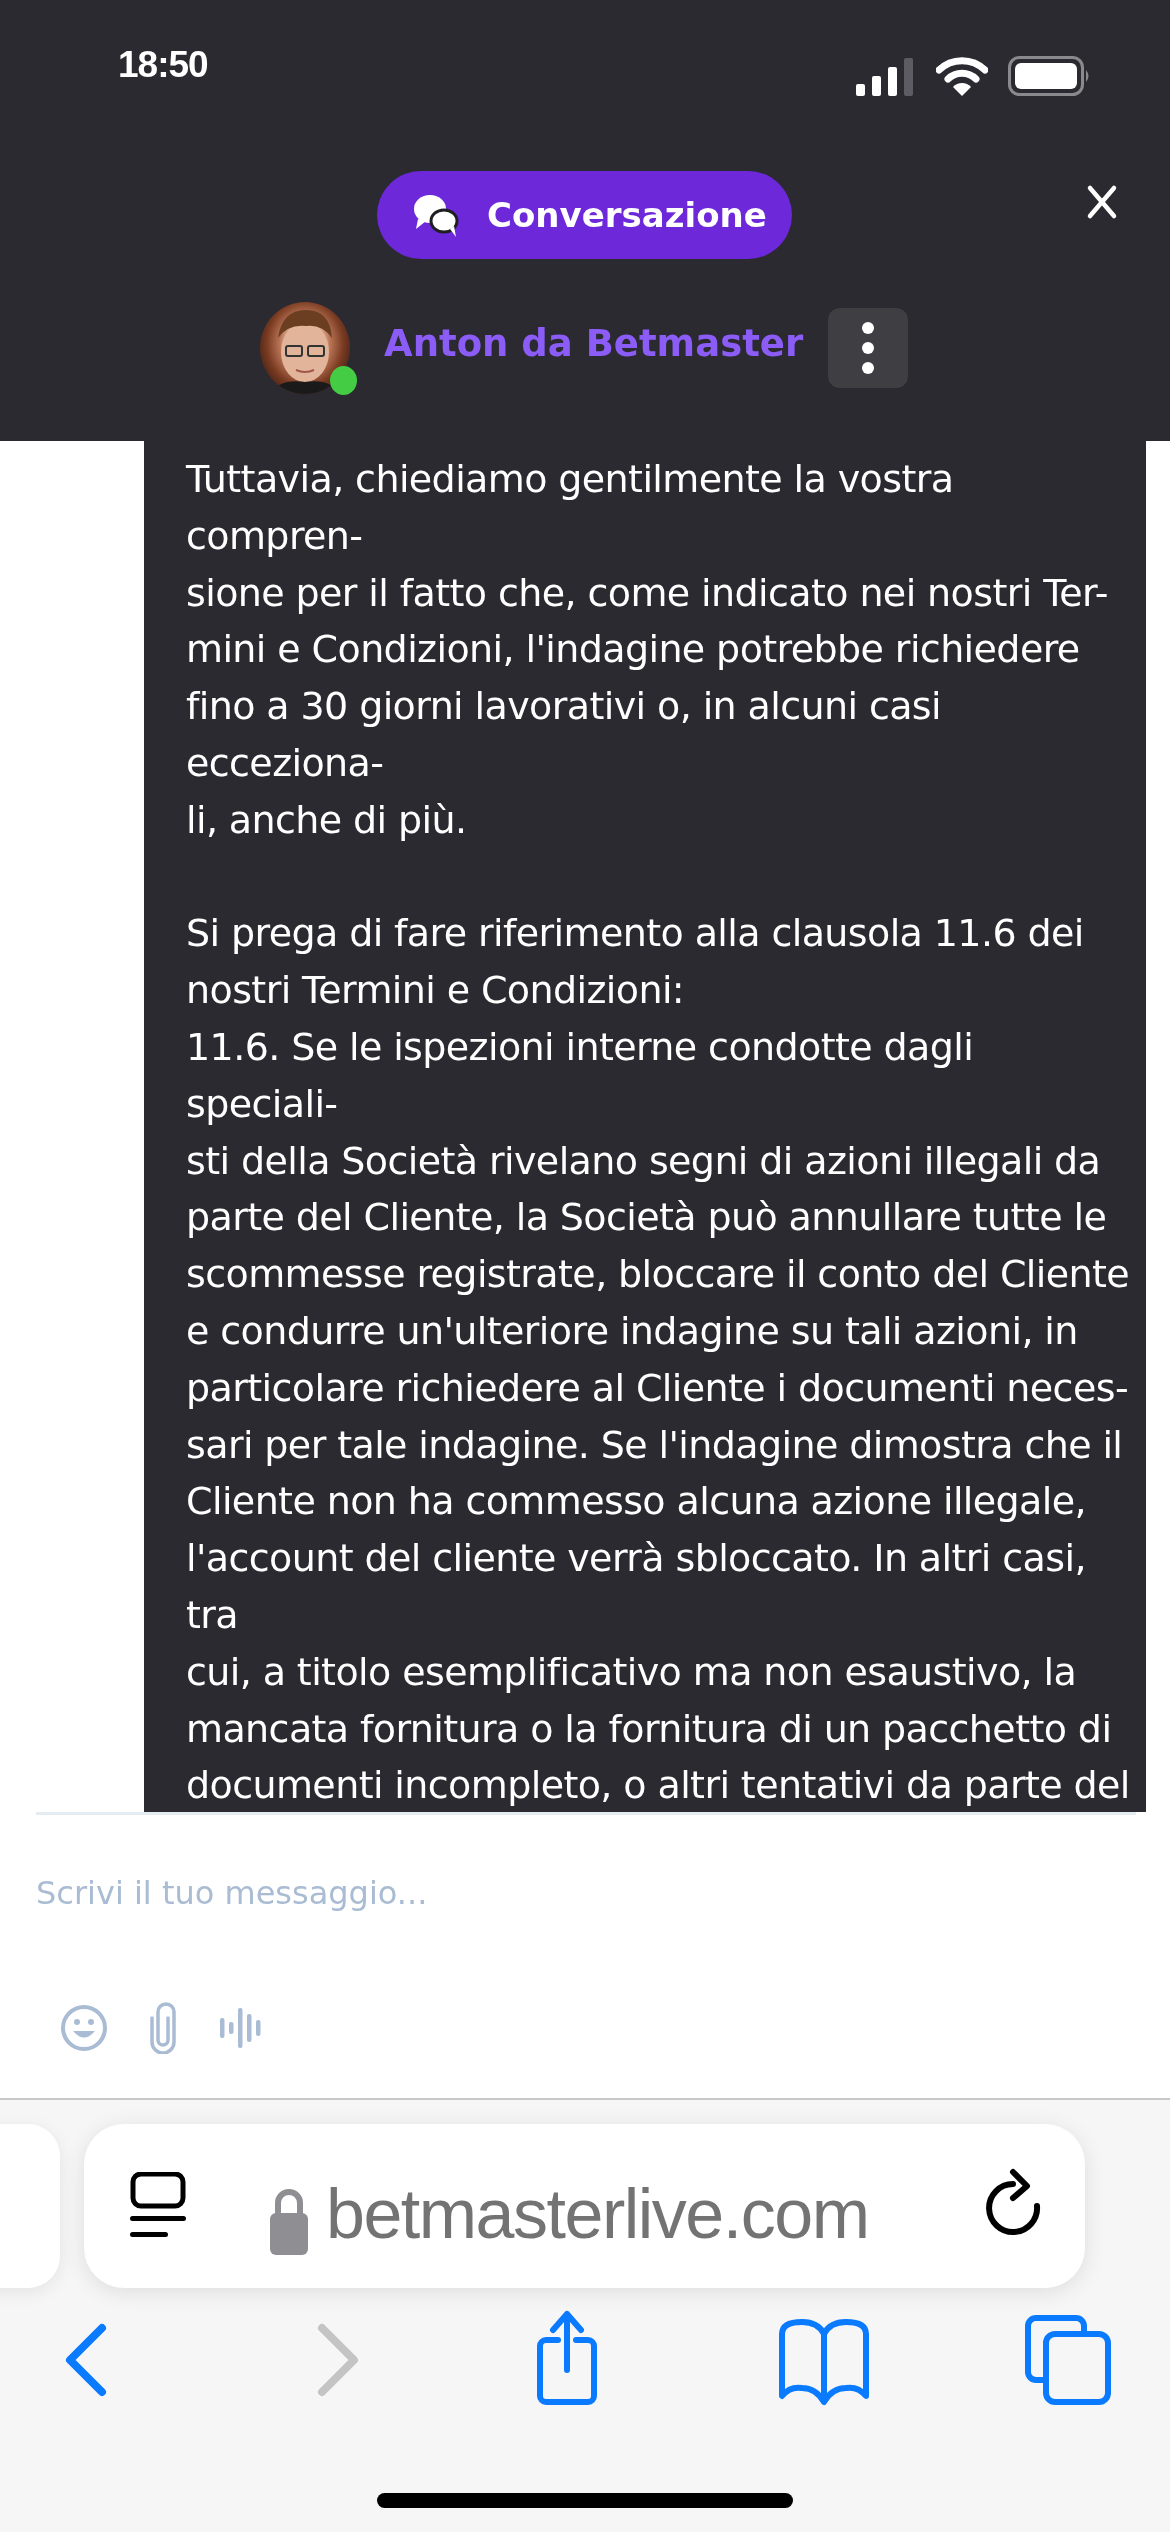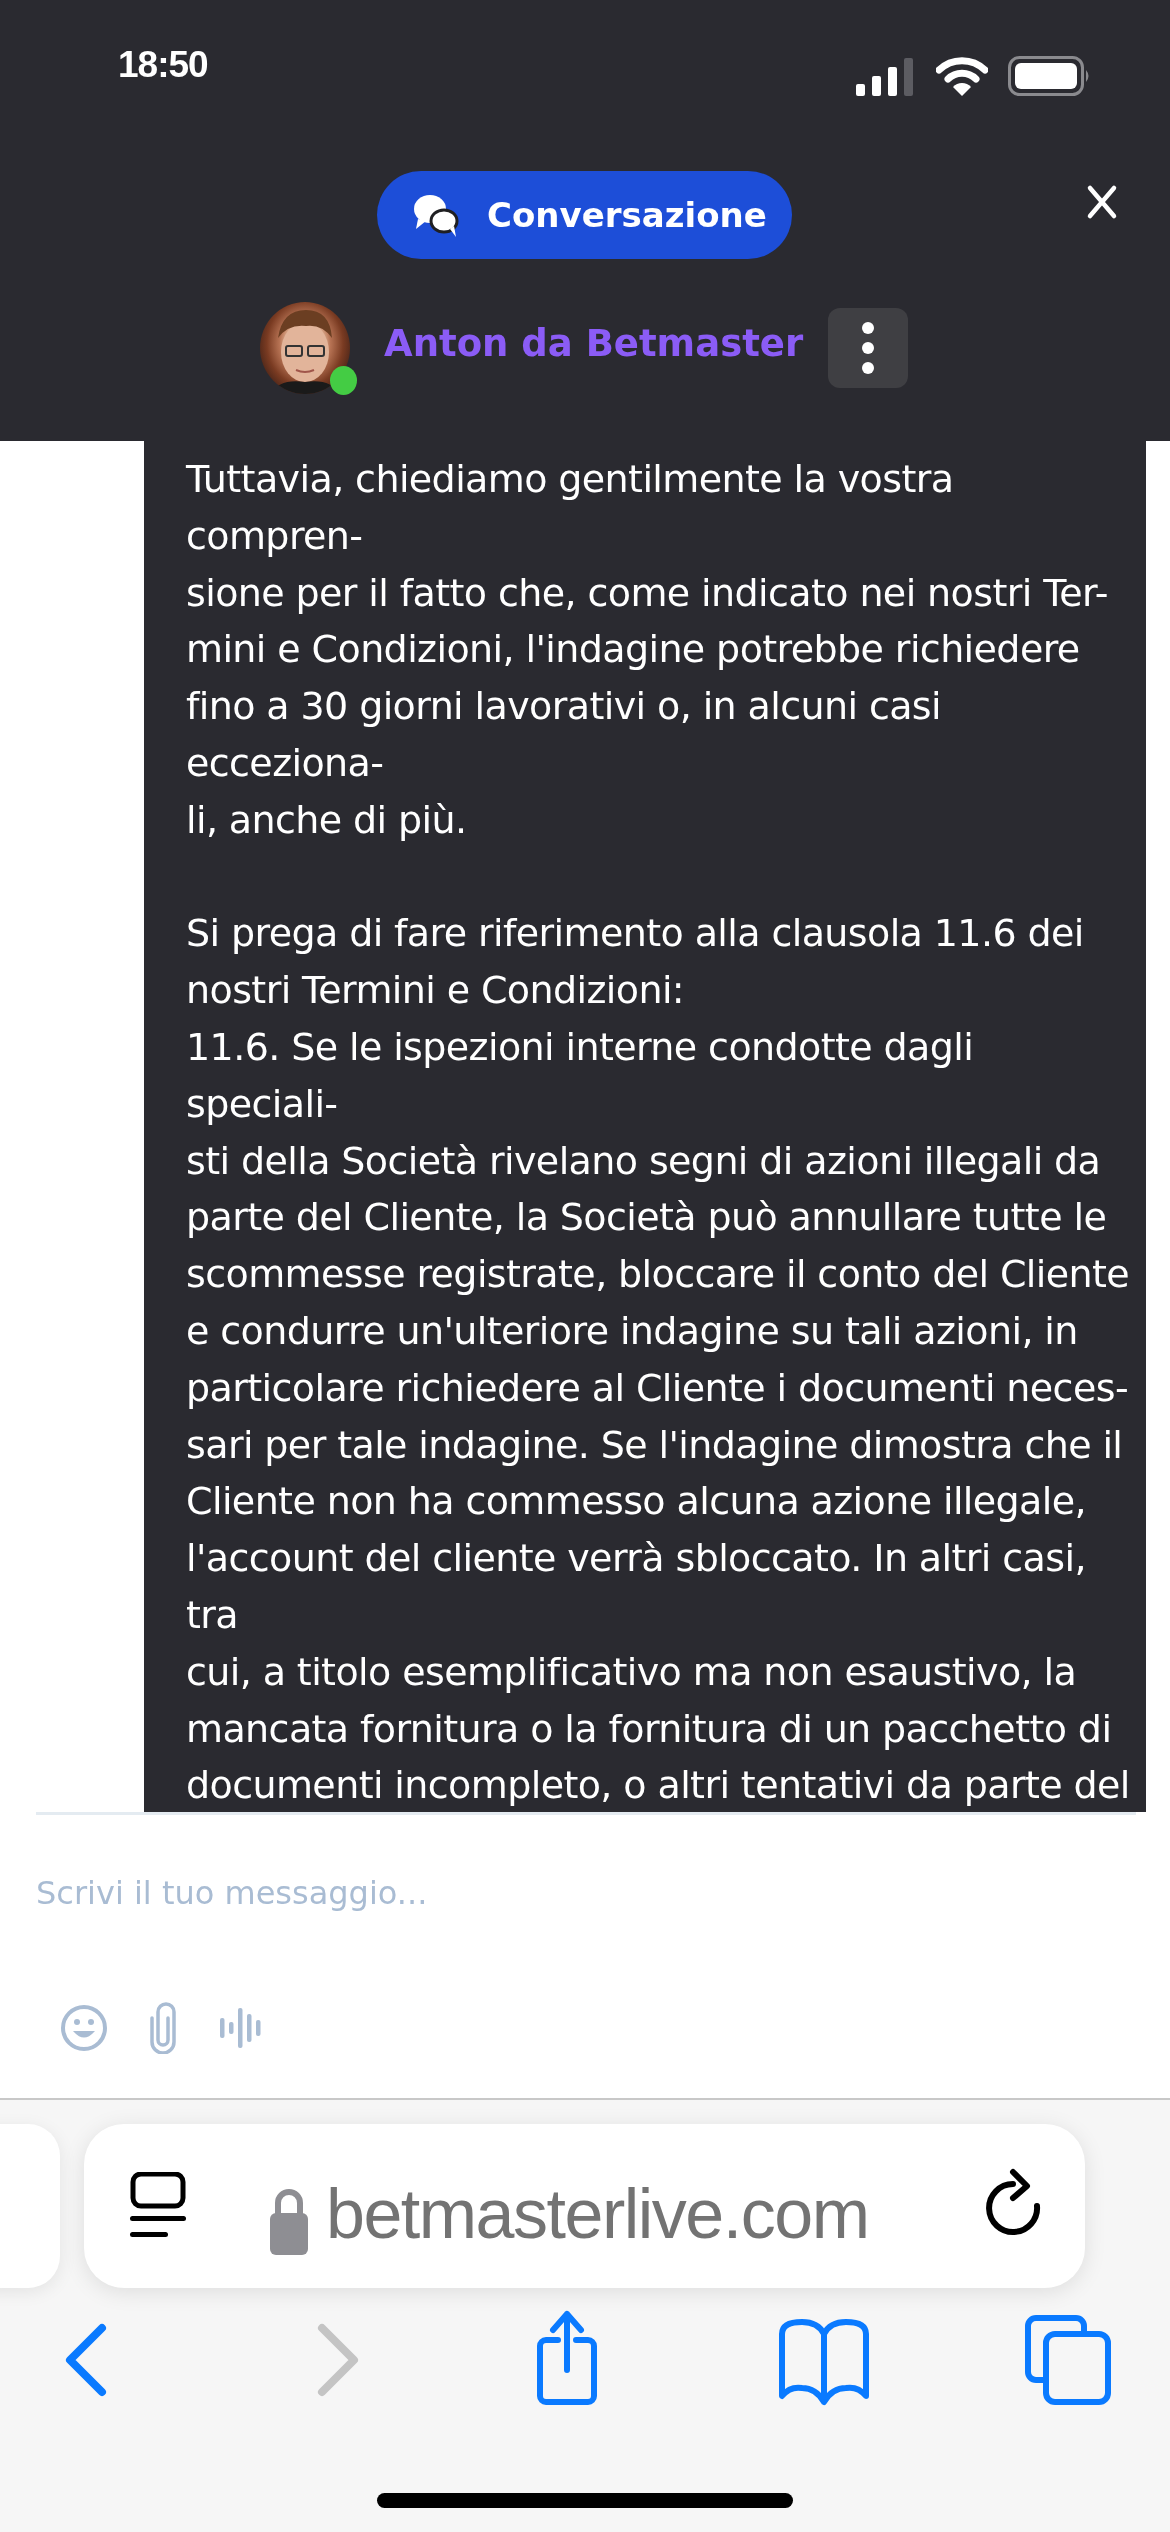--- a/index.html
+++ b/index.html
@@ -6,21 +6,21 @@
   body { width:1170px; height:2532px; position:relative; overflow:hidden; background:#ffffff; font-family:"DejaVu Sans", sans-serif; }
   .abs { position:absolute; }
 
   
   .header { left:0; top:0; width:1170px; height:441px; background:#2a2a30; }
   .status-time { left:118px; top:44px; font-family:"Liberation Sans", sans-serif; font-weight:bold; font-size:37px; color:#ffffff; letter-spacing:-1px; }
   .signal { left:856px; top:58px; width:58px; height:38px; }
   .wifi { left:936px; top:56px; width:52px; height:40px; }
   .battery { left:1008px; top:56px; width:84px; height:40px; }
 
-  .conv-pill { left:377px; top:171px; width:415px; height:88px; background:#1d4ed8; border-radius:44px; display:flex; align-items:center; }
+  .conv-pill { left:377px; top:171px; width:415px; height:88px; background:#6d28d9; border-radius:44px; display:flex; align-items:center; }
   .conv-pill .ico { margin-left:35px; width:48px; height:44px; }
   .conv-pill .lbl { margin-left:27px; font-size:34px; font-weight:bold; color:#ffffff; }
   .close-btn { left:1082px; top:182px; width:40px; height:40px; }
 
   .avatar { left:260px; top:302px; width:90px; height:92px; border-radius:50%; overflow:hidden;
             background: radial-gradient(ellipse at 50% 45%, #e4b89b 0 28%, #b77354 40%, #7a3b22 60%, #402016 80%); }
   .online-dot { left:330px; top:366px; width:27px; height:29px; border-radius:50%; background:#44cc44; }
   .agent-name { left:384px; top:322px; font-size:37px; font-weight:bold; color:#8b5cf6; }
   .menu-btn { left:828px; top:308px; width:80px; height:80px; background:#3f3f43; border-radius:12px; display:flex; flex-direction:column; align-items:center; justify-content:center; gap:8px; }
   .menu-btn i { display:block; width:12px; height:12px; background:#fff; border-radius:50%; }

